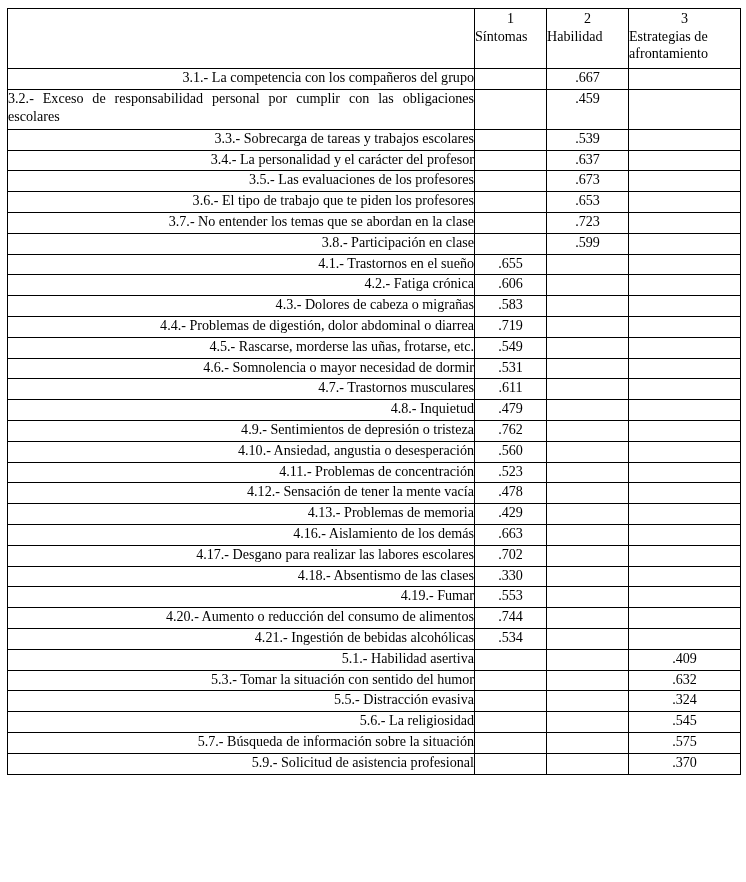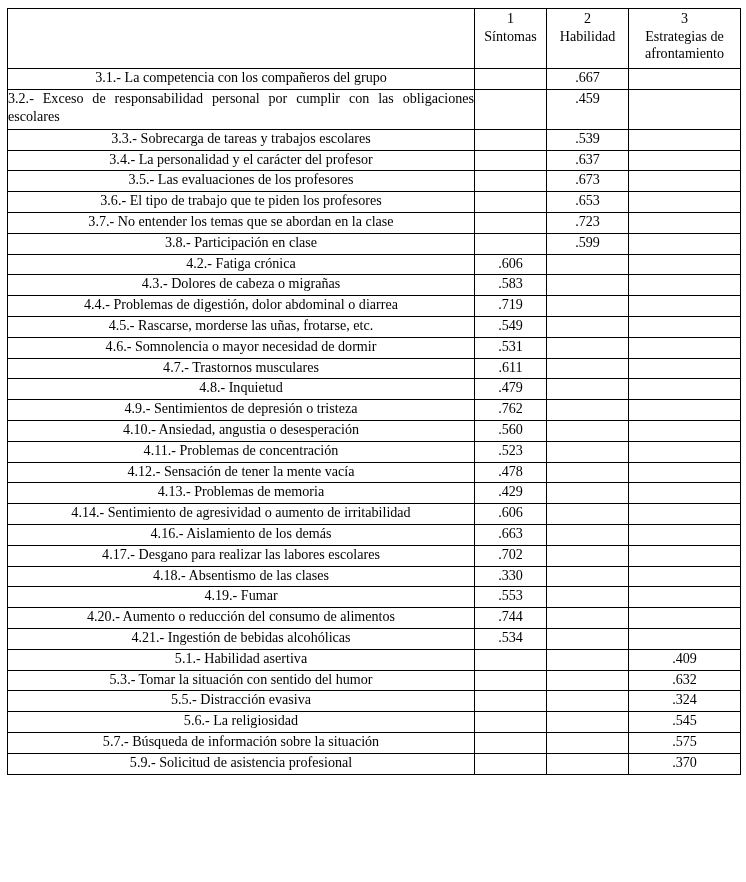--- a/index.html
+++ b/index.html
@@ -52,27 +52,27 @@
     padding: 1px 2px 0 2px;
   }
   thead th.blank-head { padding: 0; }
   .head-num {
     display: block;
     text-align: center;
     line-height: 1.35;
   }
   .head-label {
     display: block;
-    text-align: center;
+    text-align: left;
     line-height: 1.22;
   }
 
   
   td.item {
-    text-align: center;
+    text-align: right;
     padding: 1px 3px 1px 4px;
     white-space: nowrap;
   }
   td.item.wrap {
     white-space: normal;
     text-align: justify;
     text-align-last: left;
     padding: 1px 2px 2px 4px;
   }
   td.val {
@@ -154,20 +154,26 @@
           <td class="val">.723</td>
           <td class="val"></td>
         </tr>
         <tr>
           <td class="item">3.8.- Participación en clase</td>
           <td class="val"></td>
           <td class="val">.599</td>
           <td class="val"></td>
         </tr>
         <tr>
+          <td class="item">4.1.- Trastornos en el sueño</td>
+          <td class="val">.655</td>
+          <td class="val"></td>
+          <td class="val"></td>
+        </tr>
+        <tr>
           <td class="item">4.2.- Fatiga crónica</td>
           <td class="val">.606</td>
           <td class="val"></td>
           <td class="val"></td>
         </tr>
         <tr>
           <td class="item">4.3.- Dolores de cabeza o migrañas</td>
           <td class="val">.583</td>
           <td class="val"></td>
           <td class="val"></td>
@@ -226,26 +232,20 @@
           <td class="val"></td>
           <td class="val"></td>
         </tr>
         <tr>
           <td class="item">4.13.- Problemas de memoria</td>
           <td class="val">.429</td>
           <td class="val"></td>
           <td class="val"></td>
         </tr>
         <tr>
-          <td class="item">4.14.- Sentimiento de agresividad o aumento de irritabilidad</td>
-          <td class="val">.606</td>
-          <td class="val"></td>
-          <td class="val"></td>
-        </tr>
-        <tr>
           <td class="item">4.16.- Aislamiento de los demás</td>
           <td class="val">.663</td>
           <td class="val"></td>
           <td class="val"></td>
         </tr>
         <tr>
           <td class="item">4.17.- Desgano para realizar las labores escolares</td>
           <td class="val">.702</td>
           <td class="val"></td>
           <td class="val"></td>

